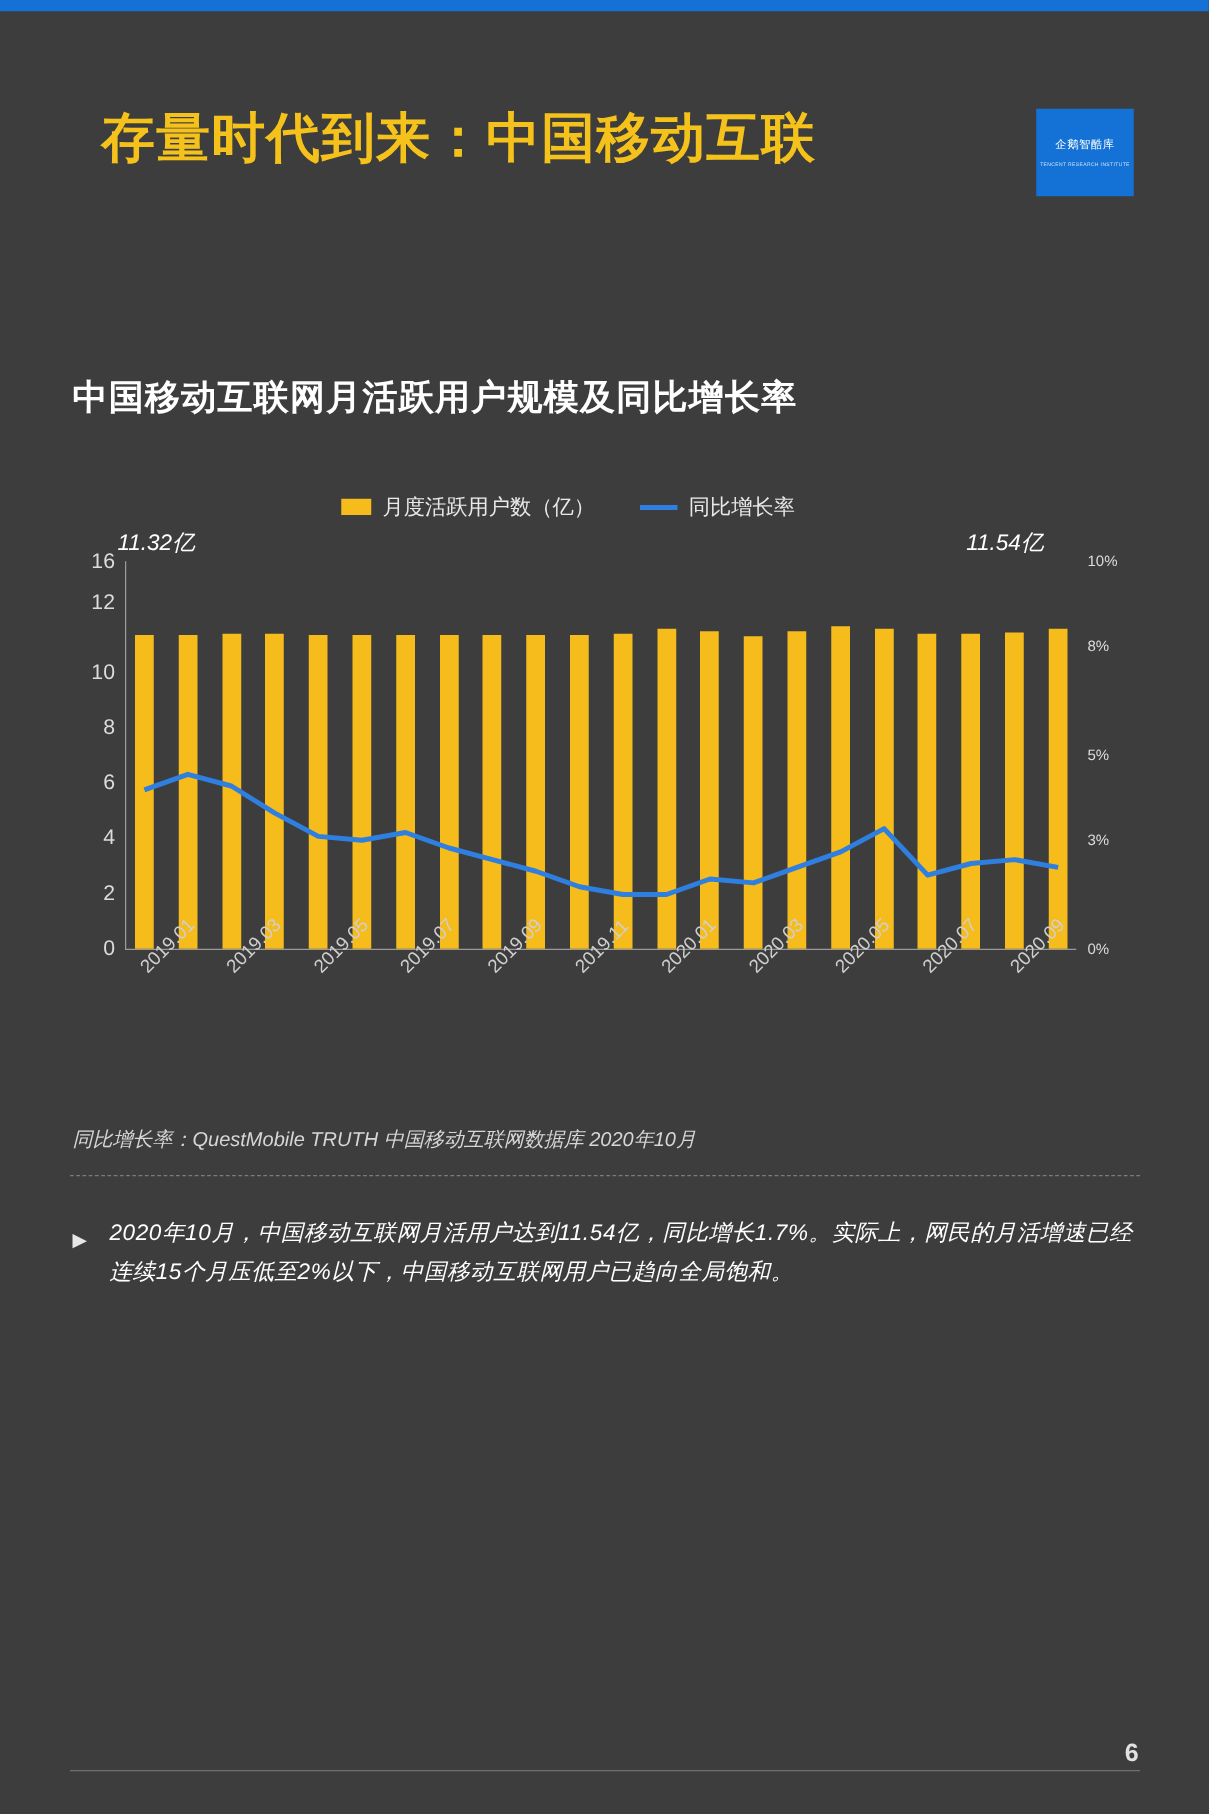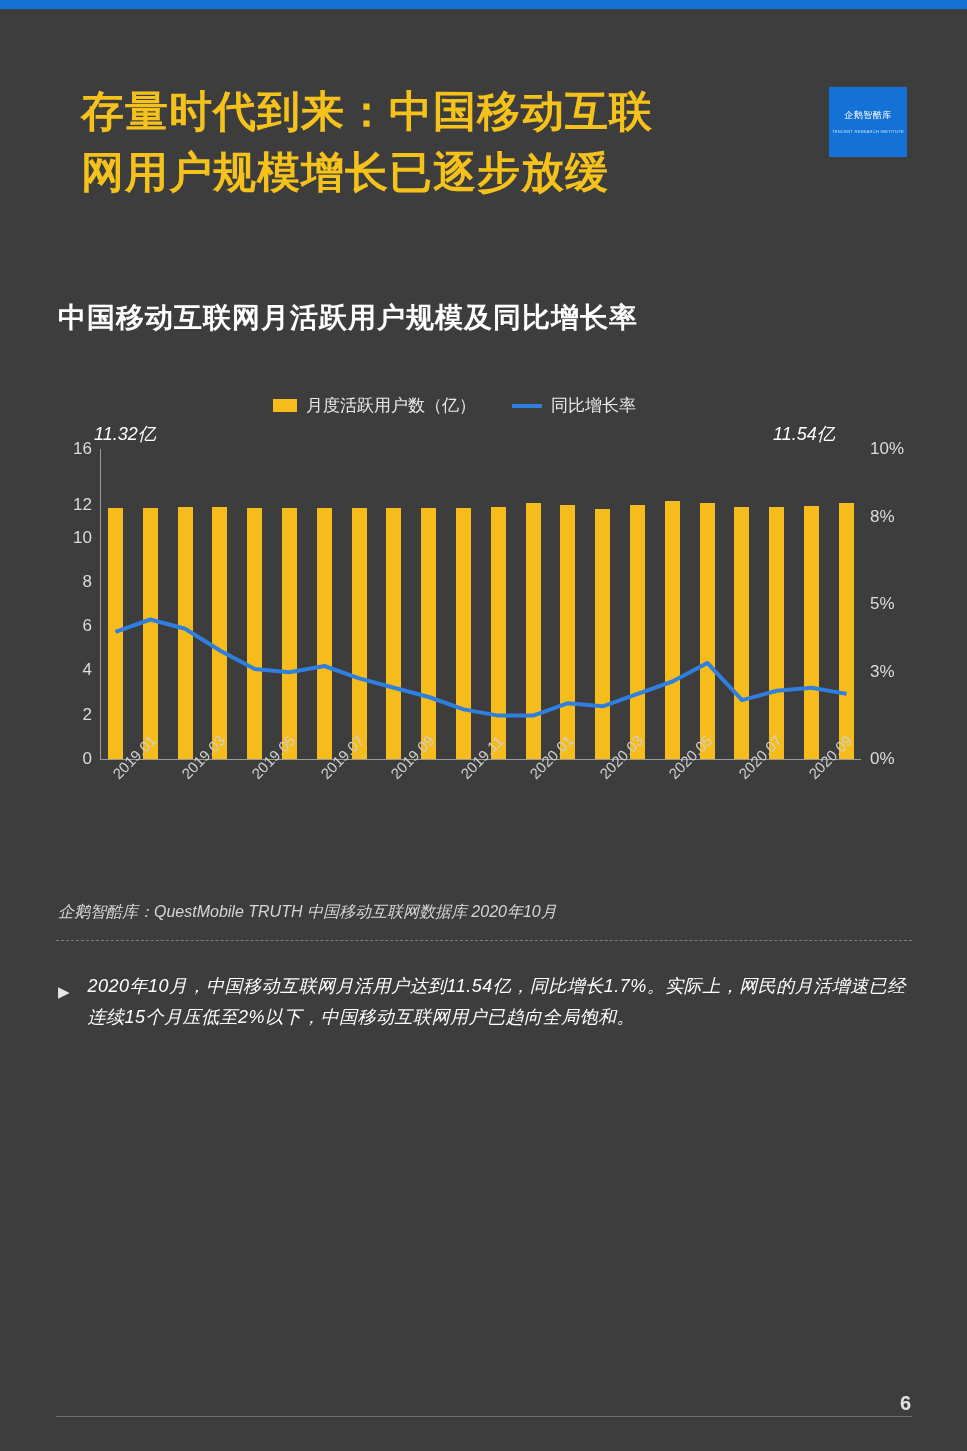--- a/index.html
+++ b/index.html
@@ -61,21 +61,21 @@
   .y-left{
     position:absolute;left:0px;top:55px;width:34px;height:310px;
   }
   .y-left span{
     position:absolute;right:0;font-size:17px;color:#dcdcdc;transform:translateY(-50%);
   }
   .y-right{
     position:absolute;left:812px;top:55px;width:56px;height:310px;
   }
   .y-right span{
-    position:absolute;left:0;font-size:17px;color:#dcdcdc;transform:translateY(-50%);
+    position:absolute;left:0;font-size:12px;color:#dcdcdc;transform:translateY(-50%);
   }
   .bars{
     position:absolute;left:0;bottom:0;width:100%;height:100%;
     display:flex;align-items:flex-end;justify-content:space-between;
     padding:0 7px;box-sizing:border-box;
   }
   .bar{width:15px;background:#f5bc1c;}
   .lineLayer{position:absolute;left:0;top:0;width:100%;height:100%;}
   .ann{
     position:absolute;font-size:18px;color:#ffffff;font-style:italic;text-align:right;
@@ -114,21 +114,20 @@
 </style>
 </head>
 <body>
 
 <div class="top-bar"></div>
 
 <div class="page">
 
   <div class="title-block">
     <div class="line">存量时代到来：中国移动互联</div>
-    <div class="line">网用户规模增长已逐步放缓</div>
   </div>
 
   <div class="logo">
     <div class="logo-glyph">企鹅智酷库</div>
     <div class="logo-sub">TENCENT RESEARCH INSTITUTE</div>
   </div>
 
   <div class="subtitle">中国移动互联网月活跃用户规模及同比增长率</div>
 
   <div class="chart-area">
@@ -147,21 +146,21 @@
     <div class="ann ann-left">11.32亿</div>
     <div class="ann ann-right">11.54亿</div>
 
     <div class="y-left" id="yLeft">
         <span style="top: 310px;">0</span>
         <span style="top: 265.714px;">2</span>
         <span style="top: 221.429px;">4</span>
         <span style="top: 177.143px;">6</span>
         <span style="top: 132.857px;">8</span>
         <span style="top: 88.5714px;">10</span>
-        <span style="top: 56px;">12</span>
+        <span style="top: 33px;">12</span>
         <span style="top: 0px;">16</span>
       </div>
     <div class="y-right" id="yRight">
         <span style="top: 310px;">0%</span>
         <span style="top: 223.2px;">3%</span>
         <span style="top: 155px;">5%</span>
         <span style="top: 68.2px;">8%</span>
         <span style="top: 0px;">10%</span>
       </div>
 
@@ -203,21 +202,21 @@
         <span style="left: 286.976px; top: 6px;">2019.09</span>
         <span style="left: 356.595px; top: 6px;">2019.11</span>
         <span style="left: 426.214px; top: 6px;">2020.01</span>
         <span style="left: 495.833px; top: 6px;">2020.03</span>
         <span style="left: 565.452px; top: 6px;">2020.05</span>
         <span style="left: 635.071px; top: 6px;">2020.07</span>
         <span style="left: 704.69px; top: 6px;">2020.09</span>
       </div>
   </div>
 
-  <div class="source">企鹅智酷库：QuestMobile TRUTH 中国移动互联网数据库 2020年10月</div>
+  <div class="source">同比增长率：QuestMobile TRUTH 中国移动互联网数据库 2020年10月</div>
   <div class="divider"></div>
 
   <div class="bullet-wrap">
     <div class="bullet-mark">▶</div>
     <div class="bullet-text">2020年10月，中国移动互联网月活用户达到11.54亿，同比增长1.7%。实际上，网民的月活增速已经连续15个月压低至2%以下，中国移动互联网用户已趋向全局饱和。</div>
   </div>
 
   <div class="footer-line"></div>
   <div class="page-num">6</div>
 </div>

